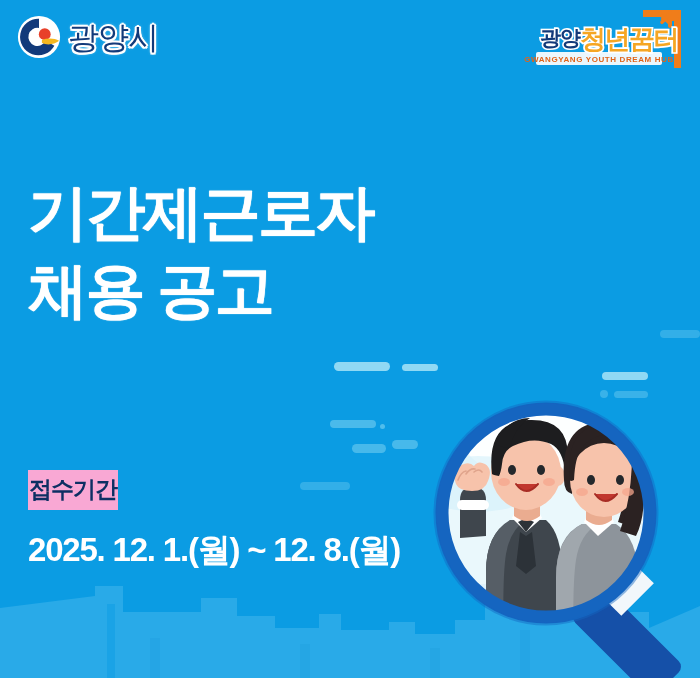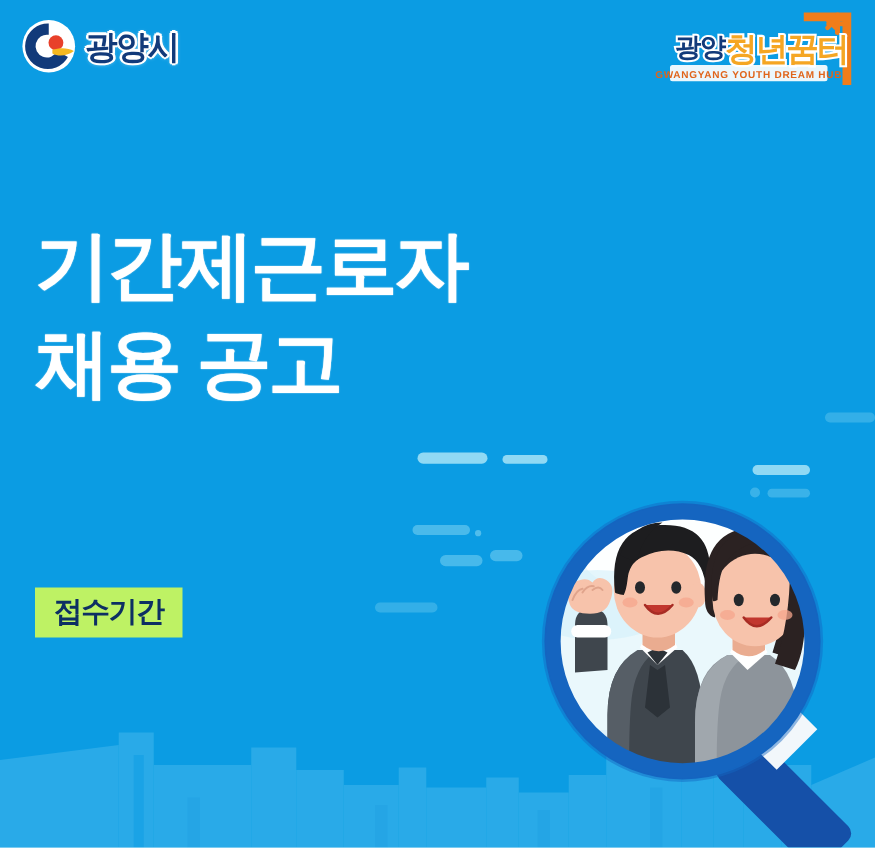--- a/index.html
+++ b/index.html
@@ -55,22 +55,22 @@
     position: absolute;
     left: 16px;
     top: 14px;
     z-index: 6;
     display: flex;
     align-items: center;
     gap: 6px;
   }
   .logo-left .mark { width: 46px; height: 46px; display:block; }
   .logo-left .word {
-    font-size: 26px;
-    font-weight: 700;
+    font-size: 31px;
+    font-weight: 400;
     color: #123a7a;
     letter-spacing: -1px;
     text-shadow:
        2px 0 0 #fff, -2px 0 0 #fff, 0 2px 0 #fff, 0 -2px 0 #fff,
        1.5px 1.5px 0 #fff, -1.5px 1.5px 0 #fff, 1.5px -1.5px 0 #fff, -1.5px -1.5px 0 #fff,
        0 0 4px #fff;
     line-height: 1;
     white-space: nowrap;
   }
   .logo-right {
@@ -109,26 +109,26 @@
     text-shadow: 0 0 1px #fff;
   }
   .headline .l2 { display: block; margin-top: 16px; }
 
   
   .period-badge {
     position: absolute;
     left: 28px;
     top: 470px;
     z-index: 7;
-    background: #bef264;
+    background: #f9a8d4;
     color: #0d2f63;
     font-size: 23px;
     font-weight: 800;
     letter-spacing: -1px;
-    padding: 8px 15px 9px;
+    padding: 8px 1px 9px;
     line-height: 1;
     white-space: nowrap;
   }
   .period-dates {
     position: absolute;
     left: 28px;
     top: 533px;
     z-index: 7;
     color: #ffffff;
     font-size: 33px;
@@ -228,20 +228,21 @@
     <text x="77" y="60" text-anchor="middle" font-family="'Liberation Sans','DejaVu Sans',sans-serif" font-size="8" font-weight="700" fill="#e0641a" letter-spacing=".6">GWANGYANG YOUTH DREAM HUB</text>
   </svg>
 
 
   <div class="headline">
     <span class="l1">기간제근로자</span>
     <span class="l2">채용 공고</span>
   </div>
 
   <div class="period-badge">접수기간</div>
+  <div class="period-dates">2025. 12.  1.(월) ~ 12. 8.(월)</div>
 
   <div class="illustration">
     <svg viewBox="0 0 300 300" aria-hidden="true">
       <defs>
         <clipPath id="lensClip">
           <circle cx="138" cy="125" r="104"></circle>
         </clipPath>
       </defs>
 
       <g>

